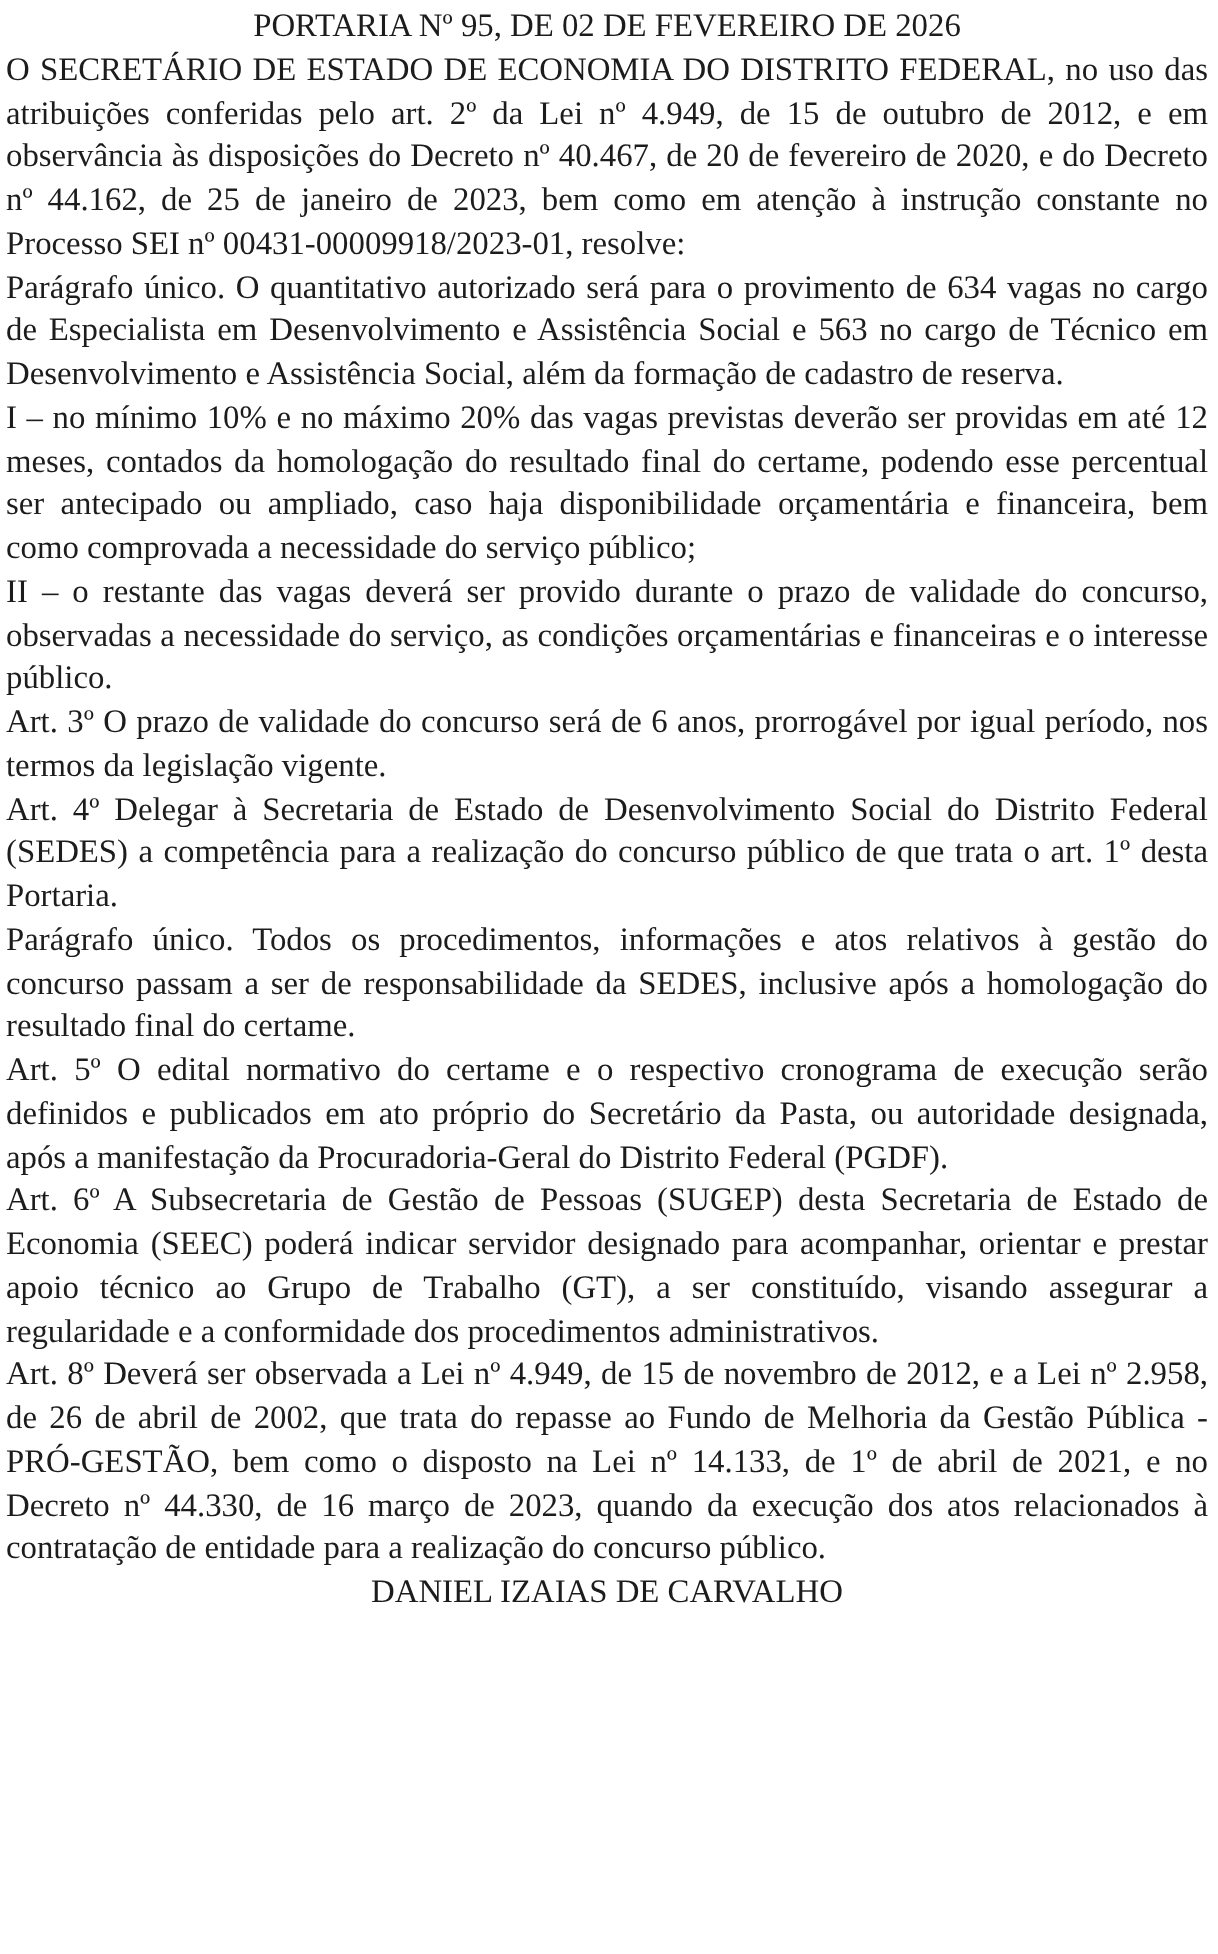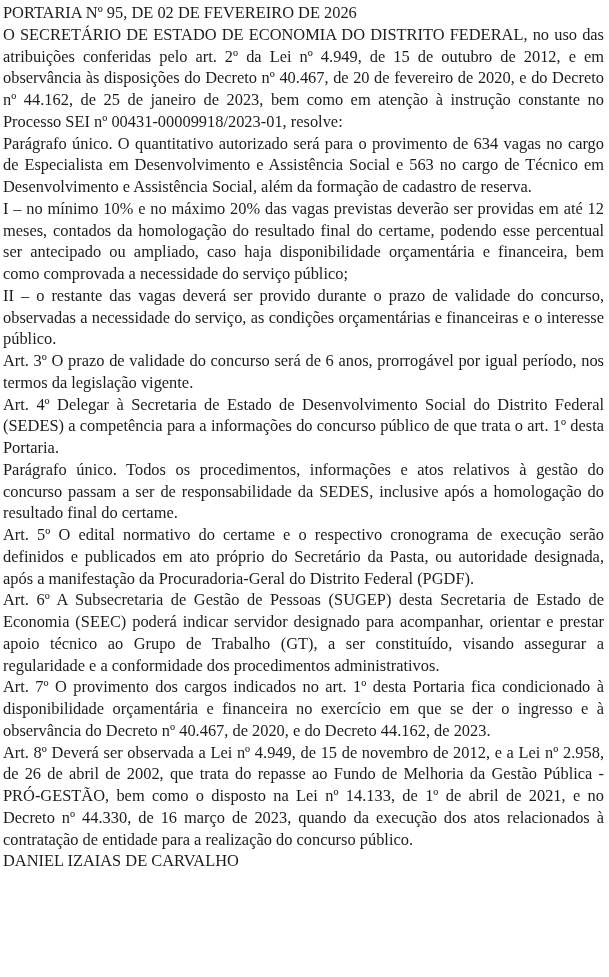--- a/index.html
+++ b/index.html
@@ -20,33 +20,33 @@
     line-height: 21.75px;
     color: #1c1c1c;
   }
   .doc p {
     margin: 0;
     padding: 0;
     text-align: justify;
   }
   .doc p.title,
   .doc p.signature {
+    text-align: center;
     font-family: Liberation Serif, serif;
   }
 </style>
 </head>
 <body>
 
 <div class="doc">
   <p class="title">PORTARIA Nº 95, DE 02 DE FEVEREIRO DE 2026</p>
   <p>O SECRETÁRIO DE ESTADO DE ECONOMIA DO DISTRITO FEDERAL, no uso das atribuições conferidas pelo art. 2º da Lei nº 4.949, de 15 de outubro de 2012, e em observância às disposições do Decreto nº 40.467, de 20 de fevereiro de 2020, e do Decreto nº 44.162, de 25 de janeiro de 2023, bem como em atenção à instrução constante no Processo SEI nº 00431-00009918/2023-01, resolve:</p>
   <p>Parágrafo único. O quantitativo autorizado será para o provimento de 634 vagas no cargo de Especialista em Desenvolvimento e Assistência Social e 563 no cargo de Técnico em Desenvolvimento e Assistência Social, além da formação de cadastro de reserva.</p>
   <p>I – no mínimo 10% e no máximo 20% das vagas previstas deverão ser providas em até 12 meses, contados da homologação do resultado final do certame, podendo esse percentual ser antecipado ou ampliado, caso haja disponibilidade orçamentária e financeira, bem como comprovada a necessidade do serviço público;</p>
   <p>II – o restante das vagas deverá ser provido durante o prazo de validade do concurso, observadas a necessidade do serviço, as condições orçamentárias e financeiras e o interesse público.</p>
   <p>Art. 3º O prazo de validade do concurso será de 6 anos, prorrogável por igual período, nos termos da legislação vigente.</p>
-  <p>Art. 4º Delegar à Secretaria de Estado de Desenvolvimento Social do Distrito Federal (SEDES) a competência para a informações do concurso público de que trata o art. 1º desta Portaria.</p>
+  <p>Art. 4º Delegar à Secretaria de Estado de Desenvolvimento Social do Distrito Federal (SEDES) a competência para a realização do concurso público de que trata o art. 1º desta Portaria.</p>
   <p>Parágrafo único. Todos os procedimentos, informações e atos relativos à gestão do concurso passam a ser de responsabilidade da SEDES, inclusive após a homologação do resultado final do certame.</p>
   <p>Art. 5º O edital normativo do certame e o respectivo cronograma de execução serão definidos e publicados em ato próprio do Secretário da Pasta, ou autoridade designada, após a manifestação da Procuradoria-Geral do Distrito Federal (PGDF).</p>
   <p>Art. 6º A Subsecretaria de Gestão de Pessoas (SUGEP) desta Secretaria de Estado de Economia (SEEC) poderá indicar servidor designado para acompanhar, orientar e prestar apoio técnico ao Grupo de Trabalho (GT), a ser constituído, visando assegurar a regularidade e a conformidade dos procedimentos administrativos.</p>
-  <p>Art. 7º O provimento dos cargos indicados no art. 1º desta Portaria fica condicionado à disponibilidade orçamentária e financeira no exercício em que se der o ingresso e à observância do Decreto nº 40.467, de 2020, e do Decreto 44.162, de 2023.</p>
   <p>Art. 8º Deverá ser observada a Lei nº 4.949, de 15 de novembro de 2012, e a Lei nº 2.958, de 26 de abril de 2002, que trata do repasse ao Fundo de Melhoria da Gestão Pública - PRÓ-GESTÃO, bem como o disposto na Lei nº 14.133, de 1º de abril de 2021, e no Decreto nº 44.330, de 16 março de 2023, quando da execução dos atos relacionados à contratação de entidade para a realização do concurso público.</p>
   <p class="signature">DANIEL IZAIAS DE CARVALHO</p>
 </div>
 
 </body></html>

